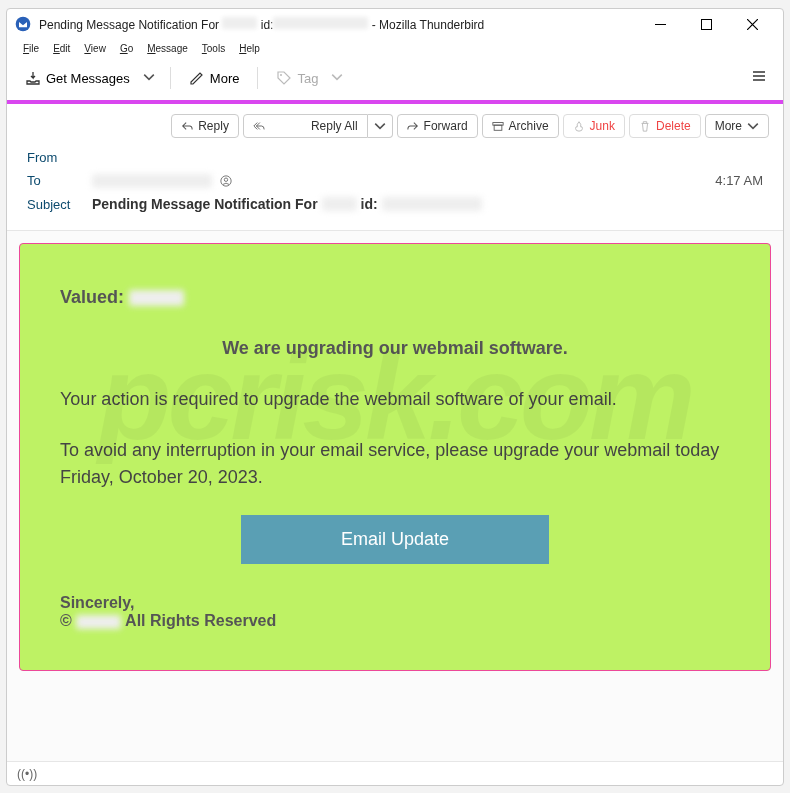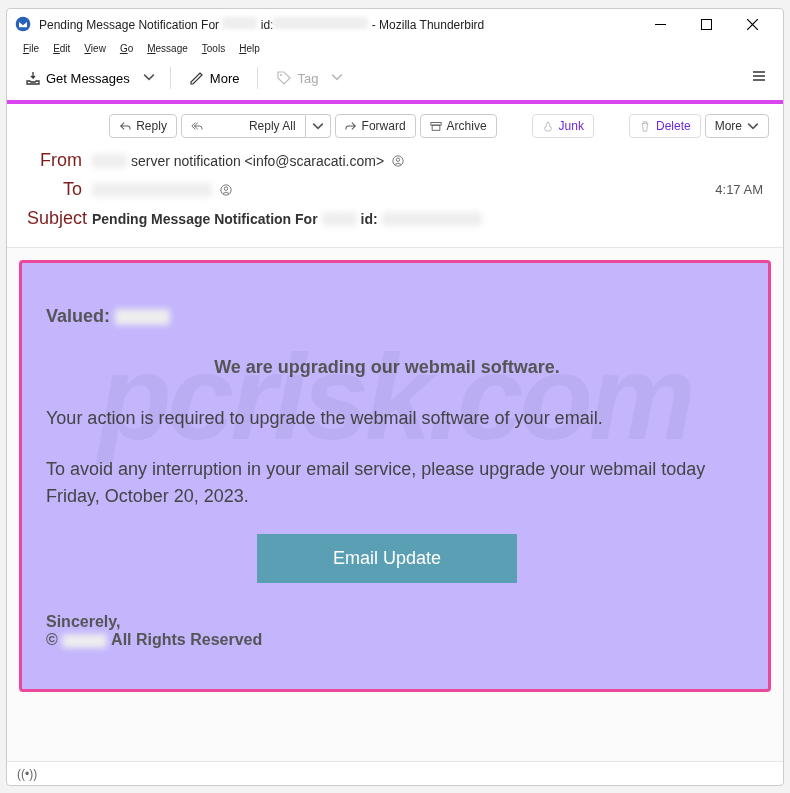--- a/index.html
+++ b/index.html
@@ -21,40 +21,40 @@
   .tb-group { display: flex; align-items: center; }
   .tb-btn { display: flex; align-items: center; gap: 5px; padding: 4px 8px; font-size: 13px; cursor: pointer; border-radius: 3px; }
   .tb-chev { padding: 2px 5px; cursor: pointer; }
   .tb-sep { width: 1px; height: 22px; background: #ddd; margin: 0 2px; }
   .toolbar .spacer { flex: 1; }
   .hamburger { cursor: pointer; padding: 4px 6px; }
   .icon { width: 16px; height: 16px; flex-shrink: 0; }
   .icon-sm { width: 12px; height: 12px; }
   .action-row { display: flex; gap: 4px; justify-content: flex-end; padding: 10px 14px 0 14px; }
   .act-btn { display: flex; align-items: center; gap: 5px; padding: 4px 9px; font-size: 12px; border: 1px solid #ccc; border-radius: 4px; cursor: pointer; background: #fff; color: #333; }
-  .act-btn.disabled { color: #6d28d9; border-color: #ddd; margin-left: 31px; }
+  .act-btn.disabled { color: #ef4444; border-color: #ddd; }
   .act-btn.split-left { border-top-right-radius: 0; border-bottom-right-radius: 0; gap: 46px; }
   .act-btn.split-right { border-top-left-radius: 0; border-bottom-left-radius: 0; border-left: none; padding: 4px 6px; }
   .headers { padding: 8px 20px 14px 20px; font-size: 14px; color: #333; border-bottom: 1px solid #e6e6e6; }
   .hdr-row { display: flex; align-items: center; padding: 4px 0; gap: 10px; }
-  .hdr-label { width: 55px; flex-shrink: 0; color: #7f1d1d; font-size: 18px; text-align: right; }
+  .hdr-label { width: 55px; flex-shrink: 0; color: #0c4a6e; font-size: 13px; }
   .hdr-val { display: flex; align-items: center; gap: 4px; }
   .hdr-blur { display: inline-block; background: #eee; border-radius: 2px; filter: blur(3px); }
   .hdr-blur.w35 { width: 35px; height: 14px; }
   .hdr-blur.w120 { width: 120px; height: 14px; }
   .hdr-blur.w100 { width: 100px; height: 14px; }
   .hdr-time { margin-left: auto; color: #555; font-size: 13px; }
   .subject-val { font-weight: 600; display: inline-flex; align-items: center; gap: 4px; }
   .body-area { flex: 1; background: #fbfbfb; padding: 12px; overflow: auto; position: relative; }
-  .email-card { background: #c4b5fd; border: 3px solid #ec4899; border-radius: 4px; padding: 40px 40px 40px 24px; position: relative; }
+  .email-card { background: #bef264; border: 1px solid #ec4899; border-radius: 4px; padding: 40px 40px 40px 40px; position: relative; }
   .email-card .line { font-size: 18px; color: #444; margin-bottom: 24px; line-height: 1.5; }
   .email-card .valued { font-weight: 700; color: #555; }
   .email-card .bold { font-weight: 700; color: #555; margin-top: 16px; text-align: center; }
   .body-blur { display:inline-block; background:#eee; filter:blur(3px); border-radius:2px; width:55px; height:16px; vertical-align:middle; }
-  .email-btn { display: block; width: 260px; margin: 20px auto 30px auto; text-align: center; padding: 14px 0; background: #5a9fb4; color: #fff; font-size: 18px; font-weight: 300; cursor: pointer; }
+  .email-btn { display: block; width: 308px; margin: 20px auto 30px auto; text-align: center; padding: 14px 0; background: #5a9fb4; color: #fff; font-size: 18px; font-weight: 300; cursor: pointer; }
   .signoff { font-size: 16px; color: #555; font-weight: 700; }
   .signoff .blur2 { display:inline-block; background:#eee; filter:blur(3px); border-radius:2px; width:45px; height:14px; vertical-align:middle; }
   .statusbar { height: 24px; border-top: 1px solid #e6e6e6; display: flex; align-items: center; padding: 0 10px; font-size: 12px; color: #666; }
   
   .watermark { position: absolute; top: 50%; left: 50%; transform: translate(-50%,-50%); font-size: 120px; font-weight: 800; color: #000; opacity: 0.04; letter-spacing: -4px; white-space: nowrap; pointer-events: none; z-index: 500; font-style: italic; }
 </style>
 </head>
 <body>
 
 <div class="window">
@@ -184,29 +184,20 @@
       <span>More</span>
       <svg class="icon-sm" viewBox="0 0 10 10">
           <path d="M1 3 L5 7 L9 3" fill="none" stroke="#555" stroke-width="1.3"></path>
         </svg>
     </div>
   </div>
 
   <div class="headers">
     <div class="hdr-row">
       <span class="hdr-label">From</span>
-      <span class="hdr-val">
-        <span class="hdr-blur w35"></span>
-          <span> server notification &lt;info@scaracati.com&gt;</span>
-        <svg class="icon-sm" viewBox="0 0 14 14" style="margin-left:4px">
-            <circle cx="7" cy="7" r="6" fill="none" stroke="#666"></circle>
-            <circle cx="7" cy="5.5" r="2" fill="none" stroke="#666"></circle>
-            <path d="M3.5 11 Q7 8 10.5 11" fill="none" stroke="#666"></path>
-          </svg>
-      </span>
     </div>
     <div class="hdr-row">
       <span class="hdr-label">To</span>
       <span class="hdr-val">
         <span class="hdr-blur w120"></span>
         <svg class="icon-sm" viewBox="0 0 14 14" style="margin-left:4px">
             <circle cx="7" cy="7" r="6" fill="none" stroke="#666"></circle>
             <circle cx="7" cy="5.5" r="2" fill="none" stroke="#666"></circle>
             <path d="M3.5 11 Q7 8 10.5 11" fill="none" stroke="#666"></path>
           </svg>

